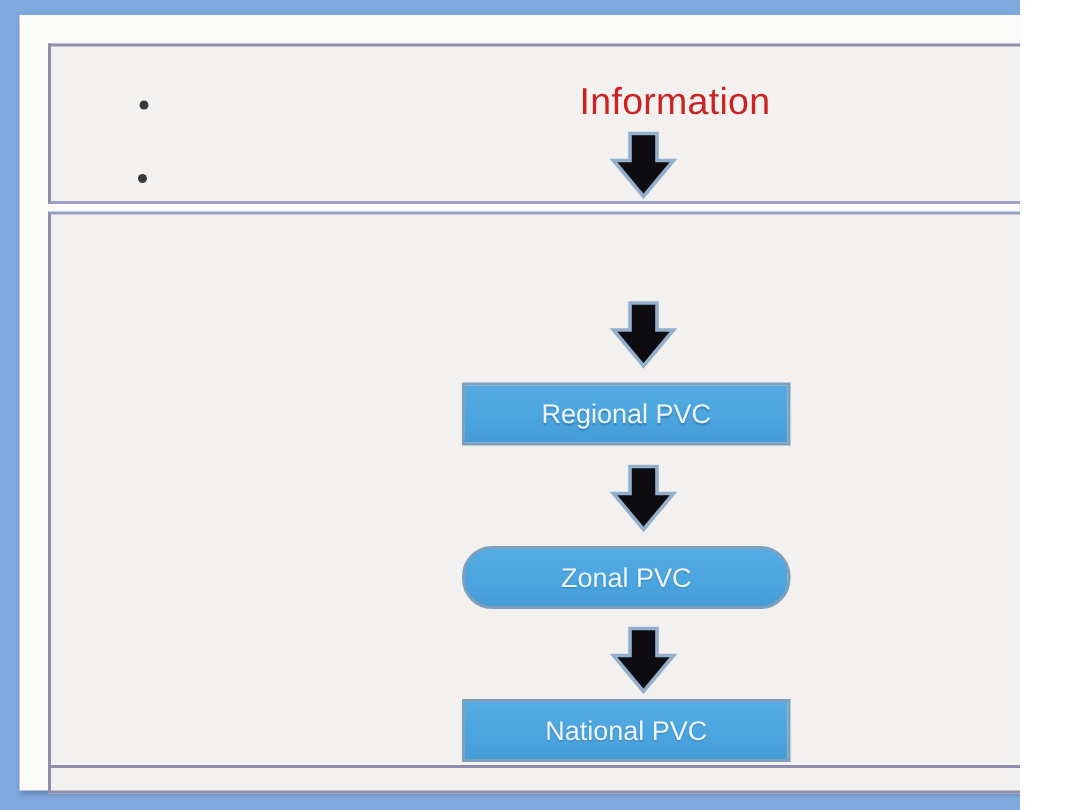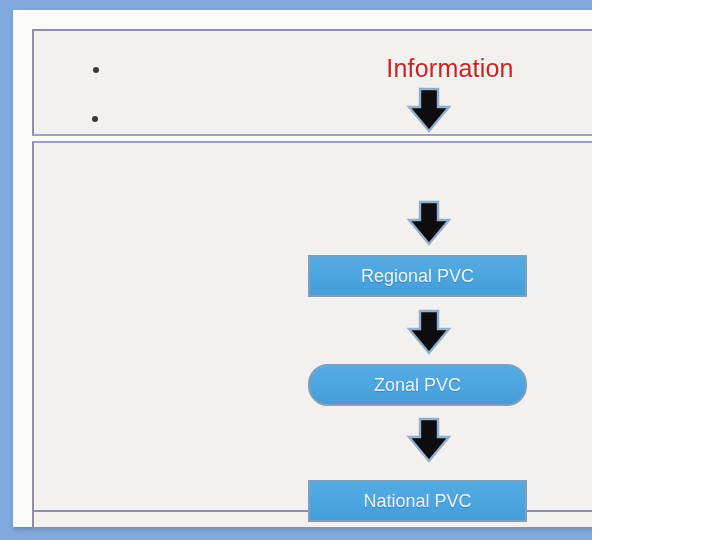--- a/index.html
+++ b/index.html
@@ -1,20 +1,20 @@
 <!DOCTYPE html>
 <html><head>
 <meta charset="utf-8">
 <style>
   html, body { margin: 0; padding: 0; }
   body { font-family: "Liberation Sans", sans-serif; }
 
   .page {
     position: relative;
-    width: 592px;
+    width: 680px;
     height: 540px;
     background: #80A9DE;
     overflow: hidden;
   }
 
   .slide {
     position: absolute;
     left: 13px; top: 10px;
     width: 694px; height: 517px;
     background: #FAFAF9;
@@ -78,21 +78,21 @@
     display: flex;
     align-items: center;
     justify-content: center;
     font-size: 18px;
     color: #EDF6FC;
     text-shadow: 0 1px 1px rgba(25,60,95,0.35);
   }
   .node-1 { top: 49px; }
   .node-2 { top: 168px; }
   .node-3 { top: 277px; border-radius: 20px; }
-  .node-4 { top: 393px; }
+  .node-4 { top: 379px; }
 
   .flow-arrow {
     position: absolute;
     left: 98px;
     width: 46px; height: 46px;
   }
   .arrow-1 { top: 0; }
   .arrow-2 { top: 113px; }
   .arrow-3 { top: 222px; }
   .arrow-4 { top: 330px; }

